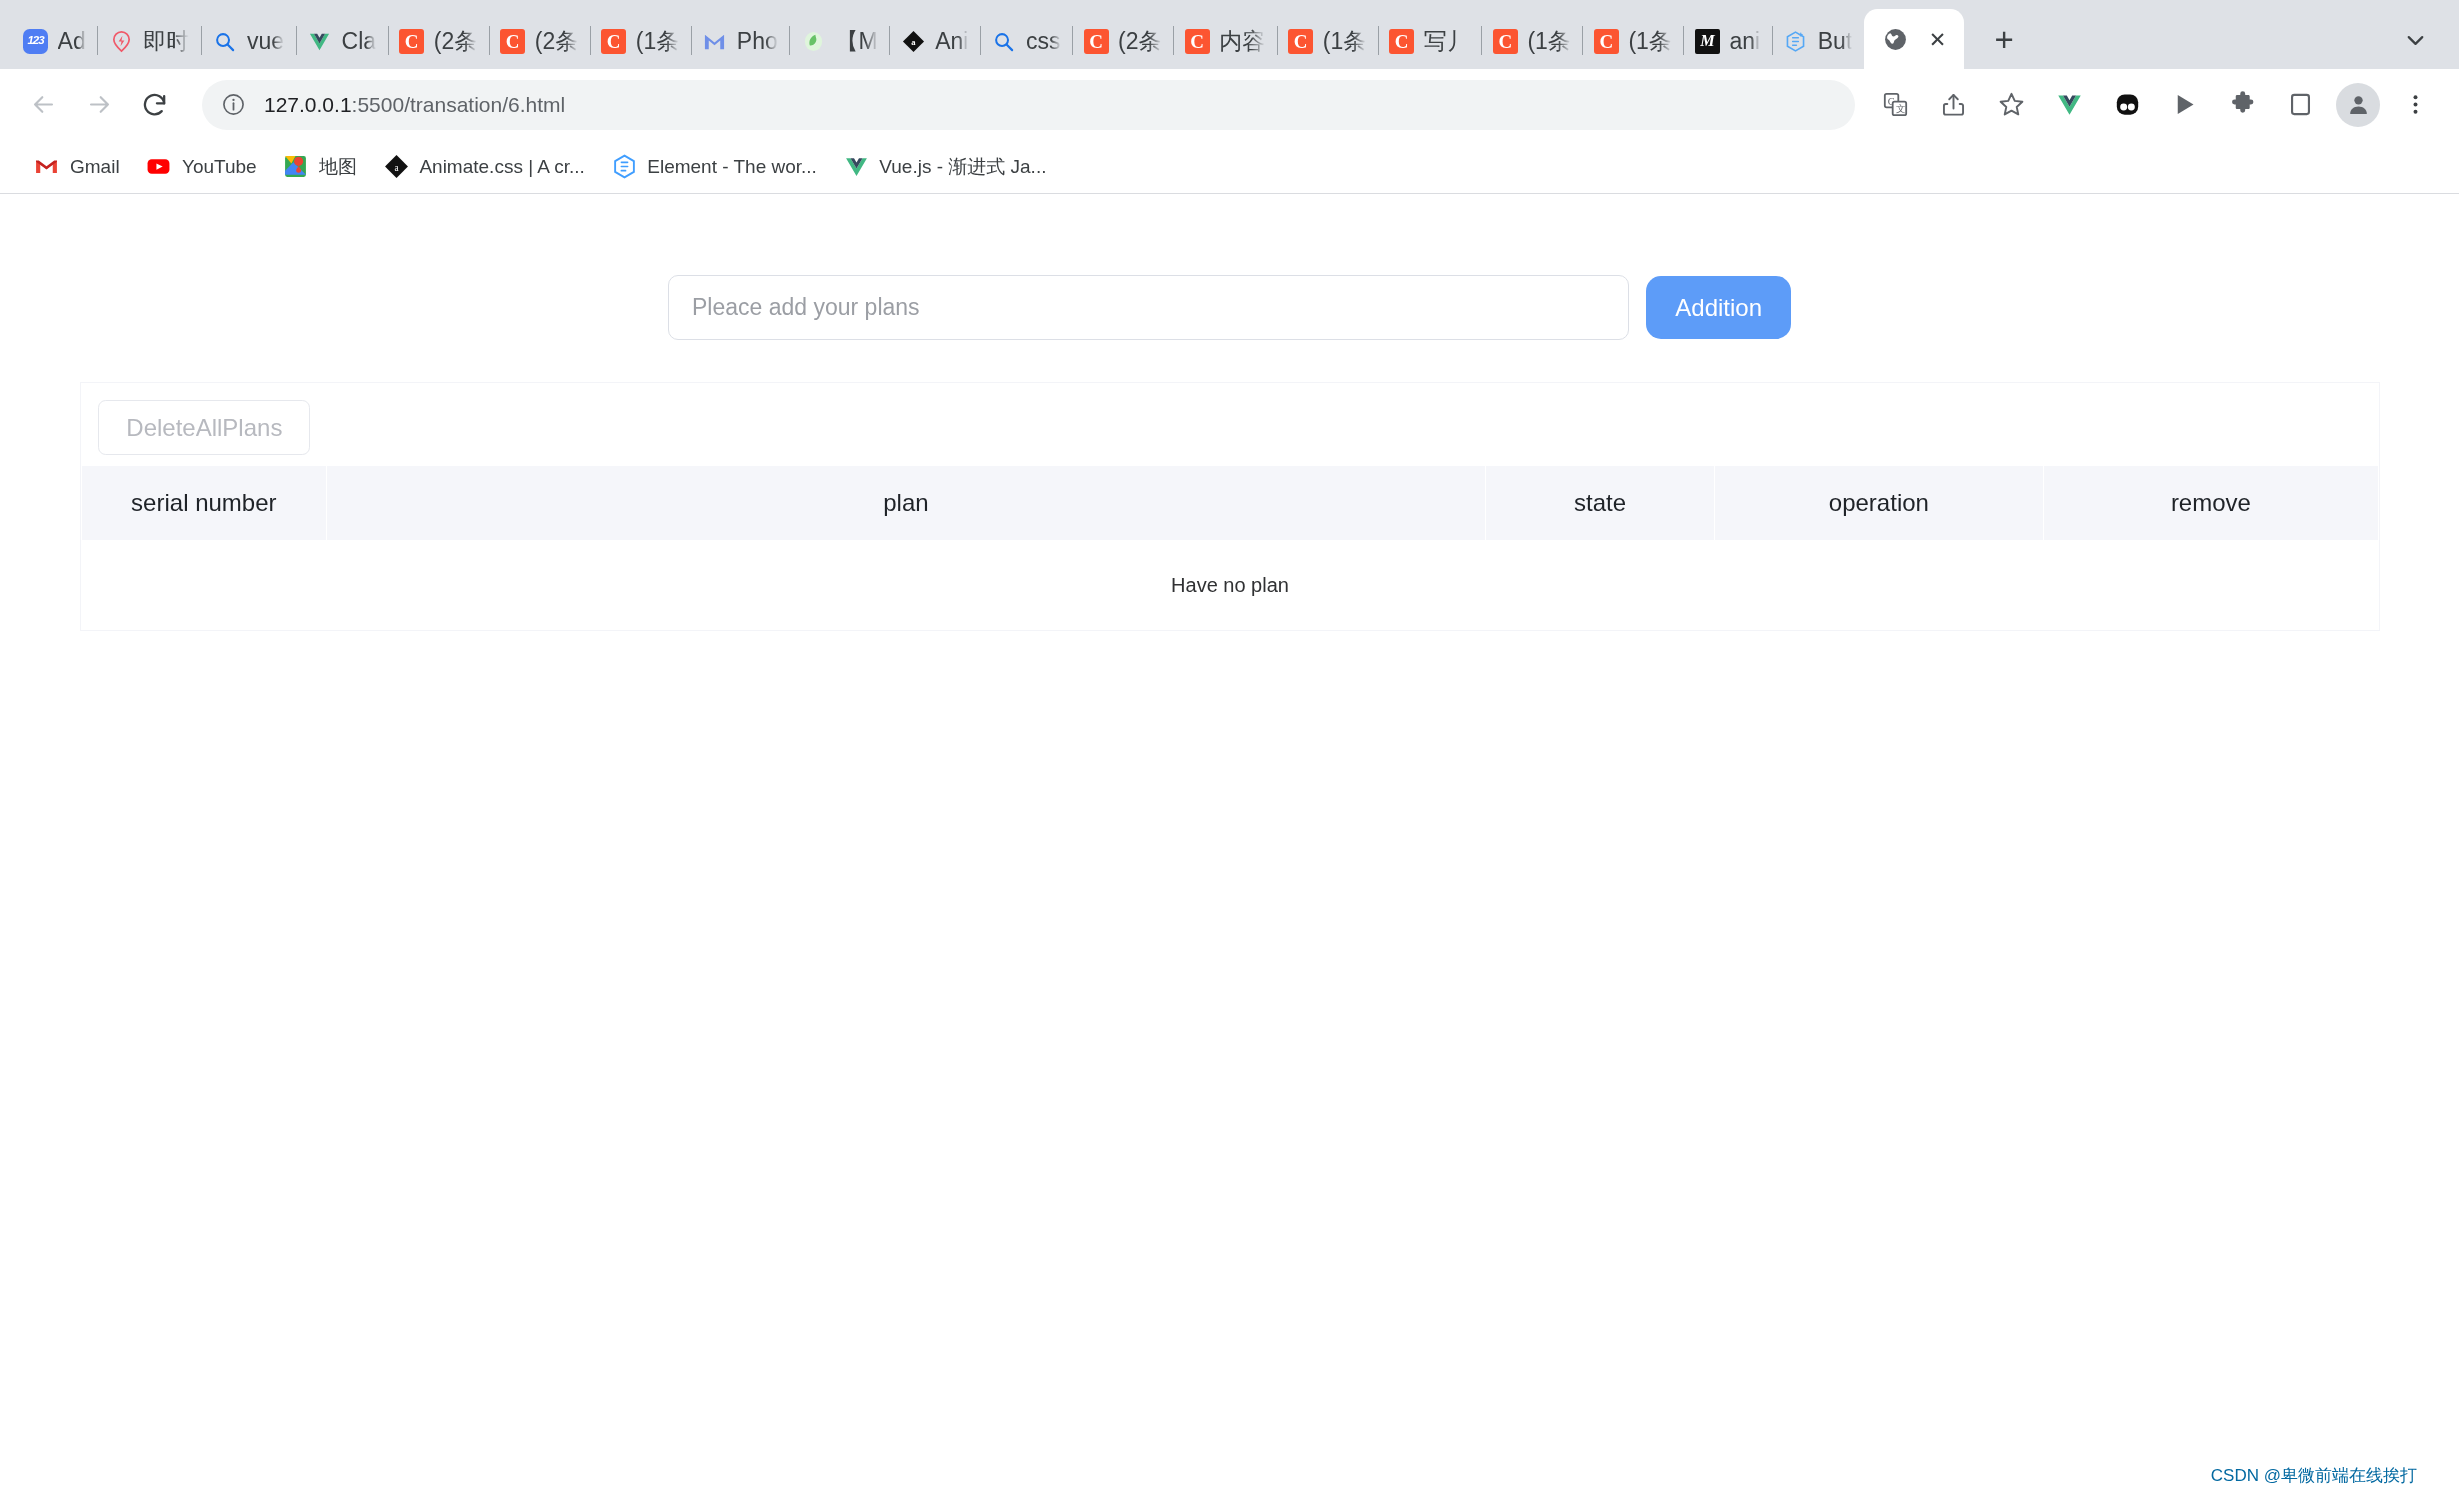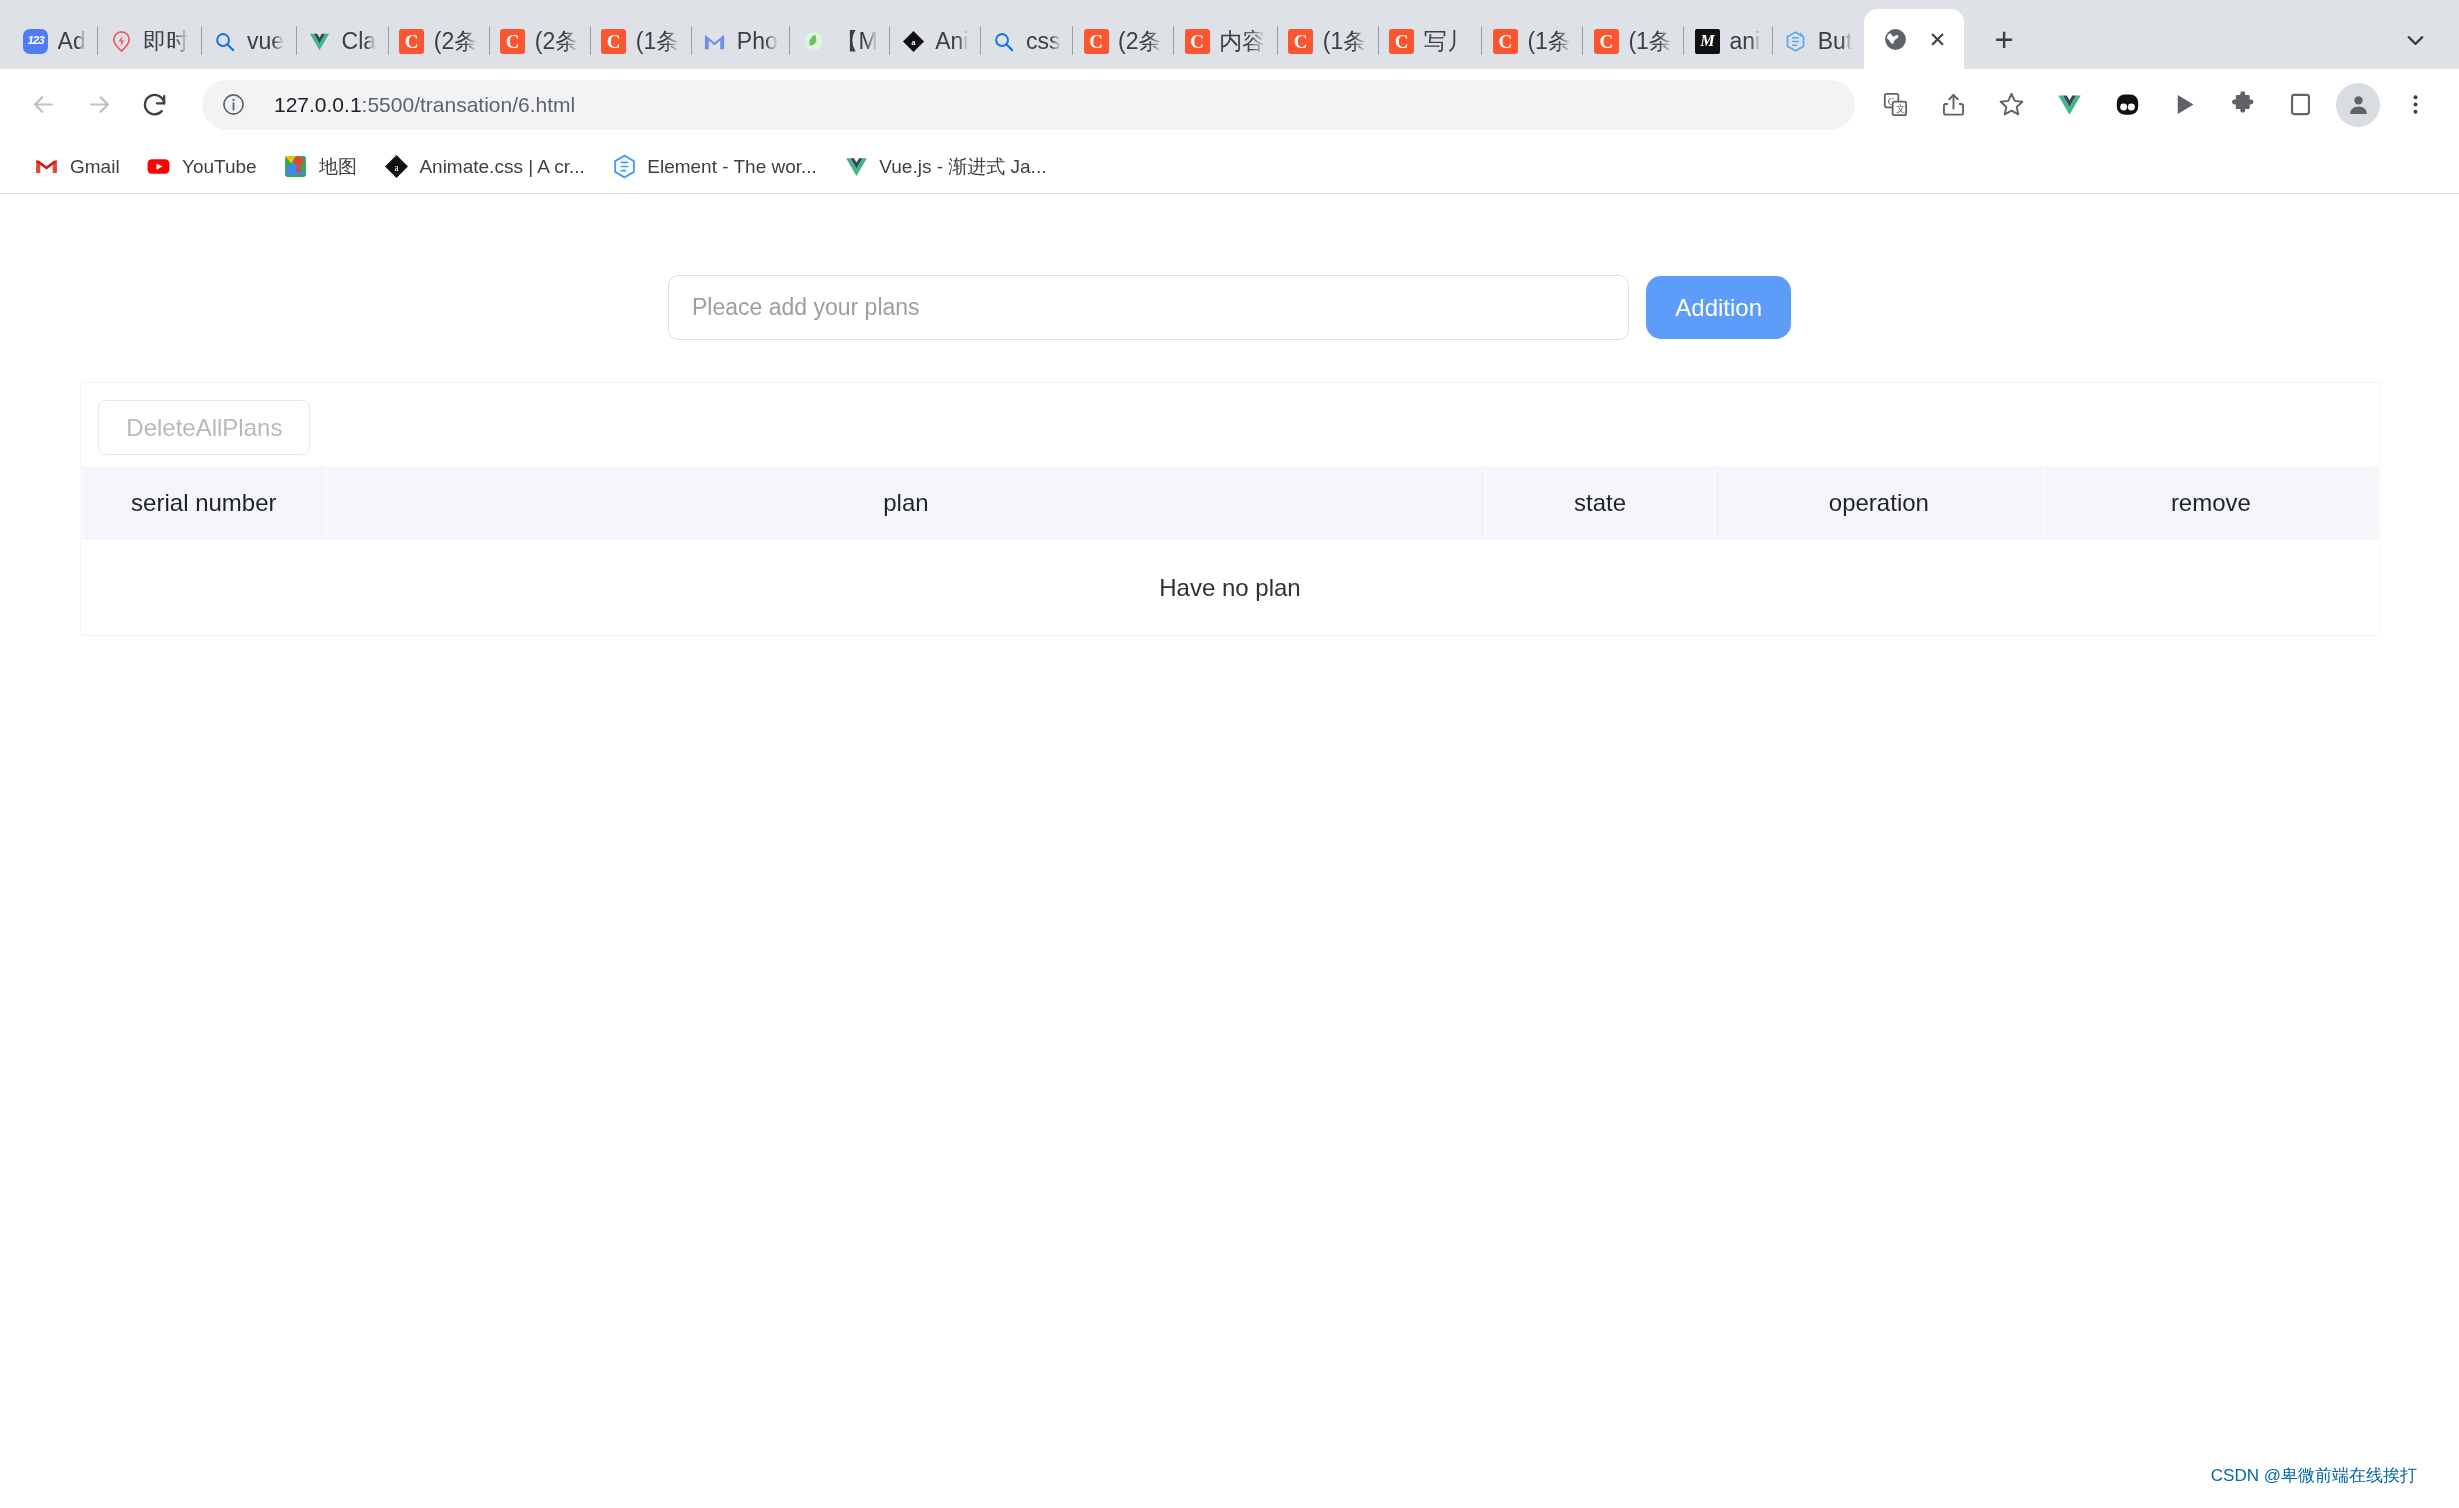--- a/index.html
+++ b/index.html
@@ -106,21 +106,21 @@
   .nav-btn.disabled { color: #bdc1c6; }
   .omnibox {
     flex: 1;
     height: 50px;
     background: #f1f3f4;
     border-radius: 25px;
     display: flex;
     align-items: center;
     padding: 16px 19px;
     margin: 0 11.5px 0 17.3px;
-    gap: 28px;
+    gap: 18px;
     min-width: 0;
   }
   .omnibox-url {
     font-size: 21px;
     color: #5f6368;
     white-space: nowrap;
     overflow: hidden;
   }
   .omnibox-url b { color: #202124; font-weight: 400; }
   .tb-actions { display: flex; align-items: center; gap: 5.8px; }
@@ -224,21 +224,21 @@
     font-size: 24px;
     color: #1f2328;
     font-weight: normal;
     text-align: center;
     padding: 23px 0;
     border: 1px solid #ffffff;
     border-left-color: #ffffff;
   }
   table.plans td.empty {
     text-align: center;
-    font-size: 24px;
+    font-size: 20px;
     color: #303133;
     padding: 33px 0;
     background: #fff;
   }
 
   .watermark {
     position: absolute;
     right: 42px;
     bottom: 21px;
     font-size: 17px;

